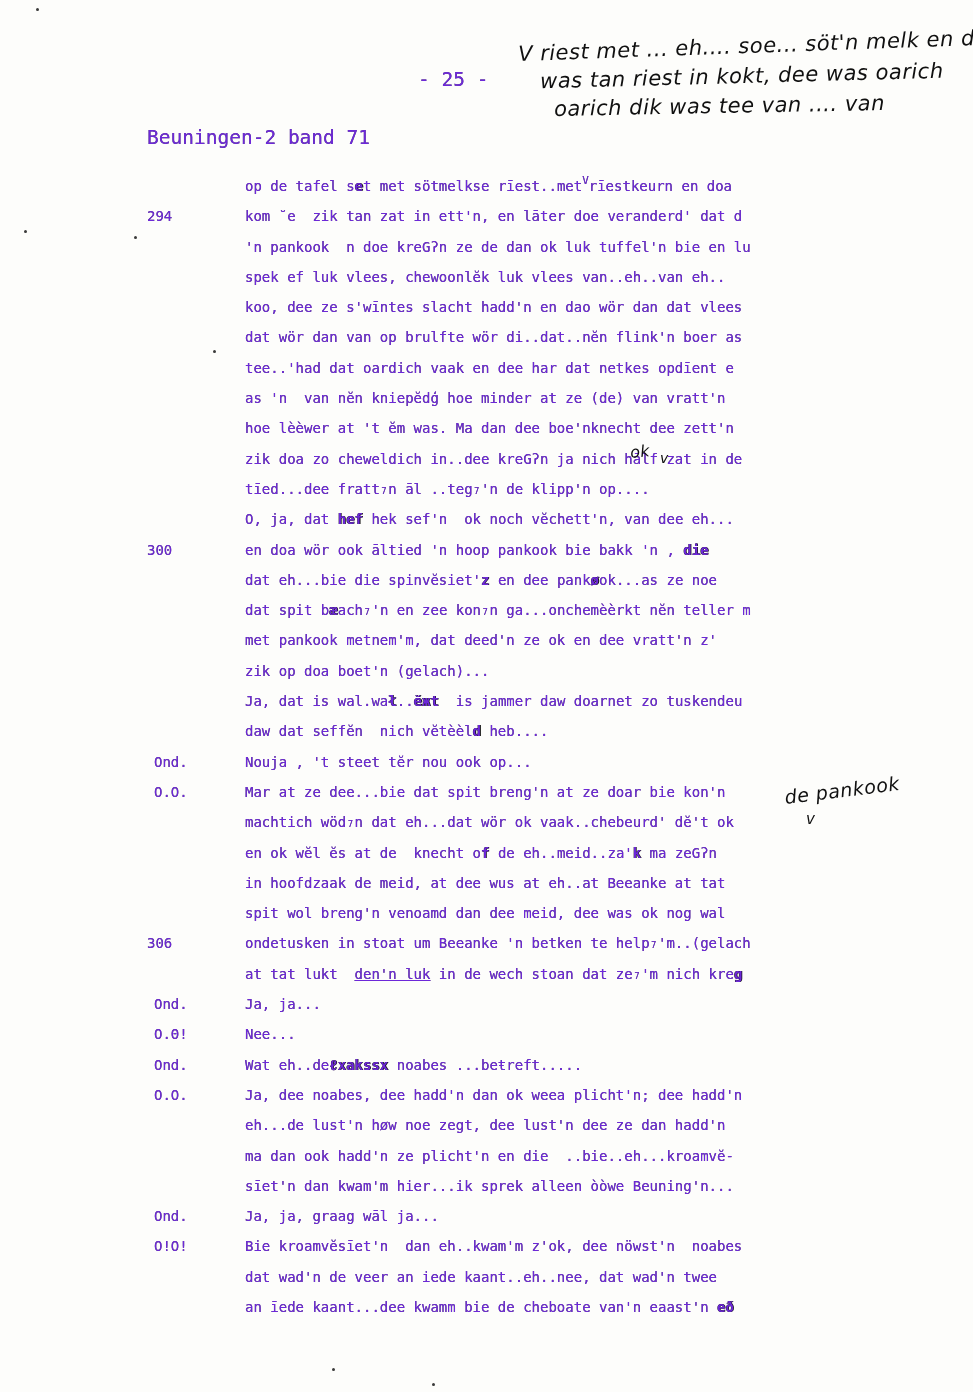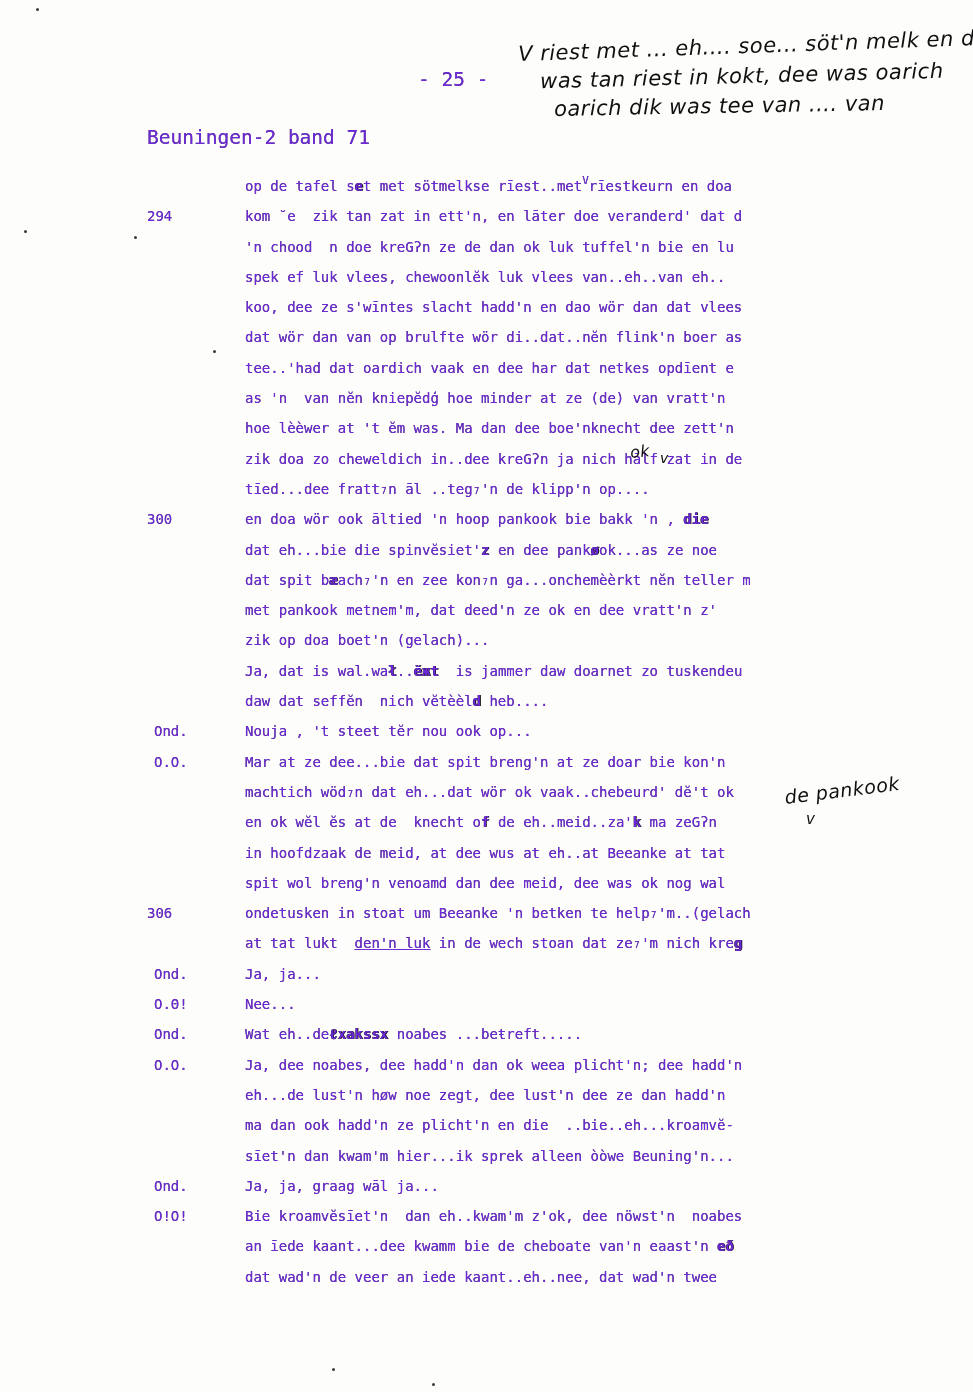--- a/index.html
+++ b/index.html
@@ -44,29 +44,30 @@
   <div class="hand hw1">V riest met ... eh.... soe... söt'n melk en d</div>
   <div class="hand hw2">was tan riest in kokt, dee was oarich</div>
   <div class="hand hw3">oarich dik was tee van .... van</div>
 
   <div class="typed pagenum">- 25 -</div>
   <div class="typed header">Beuningen-2 band 71</div>
 
   <div id="transcript" class="typed transcript">
       <div class="line"><span class="ltext"><span>op de tafel s</span><span class="ot">e</span><span>t met sötmelkse rīest..met</span><span class="sup">V</span><span>rīestkeurn en doa</span></span></div>
       <div class="line"><span class="mnum">294</span><span class="ltext"><span>kom ˘e  zik tan zat in ett'n, en lāter doe veranderd' dat d</span></span></div>
-      <div class="line"><span class="ltext"><span>'n chood  n doe kreGʔn ze de dan ok luk tuffel'n bie en lu</span></span></div>
+      <div class="line"><span class="ltext"><span>'n pankook  n doe kreGʔn ze de dan ok luk tuffel'n bie en lu</span></span></div>
       <div class="line"><span class="ltext"><span>spek ef luk vlees, chewoonlĕk luk vlees van..eh..van eh..</span></span></div>
       <div class="line"><span class="ltext"><span>koo, dee ze s'wīntes slacht hadd'n en dao wör dan dat vlees</span></span></div>
       <div class="line"><span class="ltext"><span>dat wör dan van op brulfte wör di..dat..nĕn flink'n boer as</span></span></div>
       <div class="line"><span class="ltext"><span>tee..'had dat oardich vaak en dee har dat netkes opdīent e</span></span></div>
       <div class="line"><span class="ltext"><span>as 'n  van nĕn kniepĕdģ hoe minder at ze (de) van vratt'n</span></span></div>
       <div class="line"><span class="ltext"><span>hoe lèèwer at 't ĕm was. Ma dan dee boe'nknecht dee zett'n</span></span></div>
       <div class="line"><span class="ltext"><span>zik doa zo cheweldich in..dee kreGʔn ja nich hālf zat in de</span></span></div>
       <div class="line"><span class="ltext"><span>tīed...dee fratt₇n āl ..teg₇'n de klipp'n op....</span></span></div>
+      <div class="line"><span class="ltext"><span>O, ja, dat </span><span class="ot">hef</span><span> hek sef'n  ok noch vĕchett'n, van dee eh...</span></span></div>
       <div class="line"><span class="mnum">300</span><span class="ltext"><span>en doa wör ook āltied 'n hoop pankook bie bakk 'n , </span><span class="ot">die</span></span></div>
       <div class="line"><span class="ltext"><span>dat eh...bie die spinvĕsiet'</span><span class="ot">z</span><span> en dee pank</span><span class="ot">ø</span><span>ok...as ze noe</span></span></div>
       <div class="line"><span class="ltext"><span>dat spit b</span><span class="ot">æ</span><span>ach₇'n en zee kon₇n ga...onchemèèrkt nĕn teller m</span></span></div>
       <div class="line"><span class="ltext"><span>met pankook metnem'm, dat deed'n ze ok en dee vratt'n z'</span></span></div>
       <div class="line"><span class="ltext"><span>zik op doa boet'n (gelach)...</span></span></div>
       <div class="line"><span class="ltext"><span>Ja, dat is wal.wa</span><span class="ot">ł</span><span>..</span><span class="ot">ĕжt</span><span>  is jammer daw doarnet zo tuskendeu</span></span></div>
       <div class="line"><span class="ltext"><span>daw dat seffĕn  nich vĕtèèl</span><span class="ot">d</span><span> heb....</span></span></div>
       <div class="line"><span class="spk">Ond.</span><span class="ltext"><span>Nouja , 't steet tĕr nou ook op...</span></span></div>
       <div class="line"><span class="spk">O.O.</span><span class="ltext"><span>Mar at ze dee...bie dat spit breng'n at ze doar bie kon'n</span></span></div>
       <div class="line"><span class="ltext"><span>machtich wöd₇n dat eh...dat wör ok vaak..chebeurd' dĕ't ok</span></span></div>
@@ -77,22 +78,22 @@
       <div class="line"><span class="ltext"><span>at tat lukt  </span><span class="u">den'n luk</span><span> in de wech stoan dat ze₇'m nich kre</span><span class="ot">g</span></span></div>
       <div class="line"><span class="spk">Ond.</span><span class="ltext"><span>Ja, ja...</span></span></div>
       <div class="line"><span class="spk">O.Θ!</span><span class="ltext"><span>Nee...</span></span></div>
       <div class="line"><span class="spk">Ond.</span><span class="ltext"><span>Wat eh..de</span><span class="ot">ℓxakssx</span><span> noabes ...beŧreft.....</span></span></div>
       <div class="line"><span class="spk">O.O.</span><span class="ltext"><span>Ja, dee noabes, dee hadd'n dan ok weea plicht'n; dee hadd'n</span></span></div>
       <div class="line"><span class="ltext"><span>eh...de lust'n høw noe zegt, dee lust'n dee ze dan hadd'n</span></span></div>
       <div class="line"><span class="ltext"><span>ma dan ook hadd'n ze plicht'n en die  ..bie..eh...kroamvĕ-</span></span></div>
       <div class="line"><span class="ltext"><span>sīet'n dan kwam'm hier...ik sprek alleen òòwe Beuning'n...</span></span></div>
       <div class="line"><span class="spk">Ond.</span><span class="ltext"><span>Ja, ja, graag wāl ja...</span></span></div>
       <div class="line"><span class="spk">O!O!</span><span class="ltext"><span>Bie kroamvĕsīet'n  dan eh..kwam'm z'ok, dee nöwst'n  noabes</span></span></div>
+      <div class="line"><span class="ltext"><span>dat wad'n de veer an iede kaant..eh..nee, dat wad'n twee</span></span></div>
       <div class="line"><span class="ltext"><span>an īede kaant...dee kwamm bie de cheboate van'n eaast'n </span><span class="ot">eð</span></span></div>
-      <div class="line"><span class="ltext"><span>dat wad'n de veer an iede kaant..eh..nee, dat wad'n twee</span></span></div>
     </div>
 
   <div class="hand ins-ok">ok</div>
   <div class="hand caret-ok">v</div>
   <div class="hand ins-pankook">de pankook</div>
   <div class="hand caret-pankook">v</div>
 
   <div class="speck" style="left:36px;top:8px"></div>
   <div class="speck" style="left:24px;top:230px"></div>
   <div class="speck" style="left:134px;top:236px"></div>

